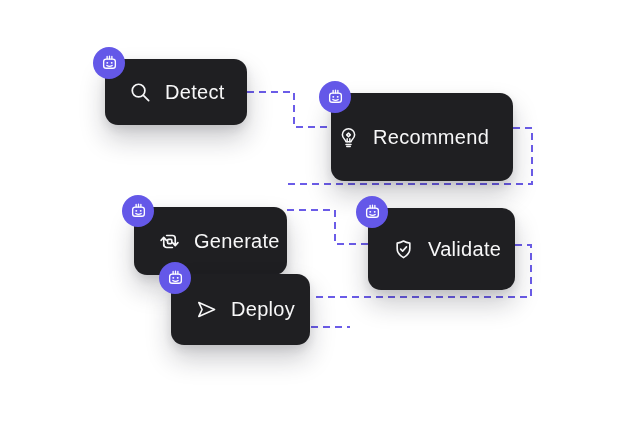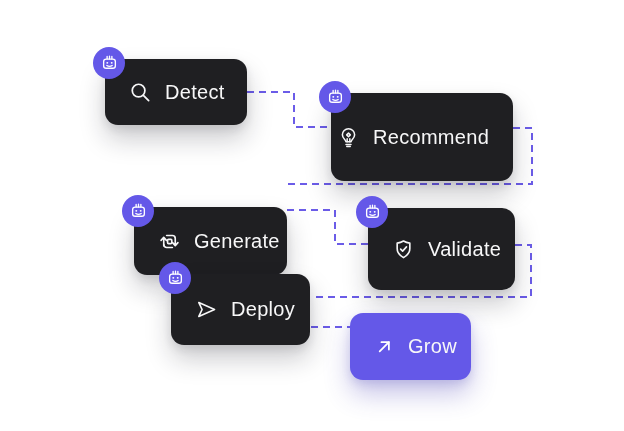--- a/index.html
+++ b/index.html
@@ -169,23 +169,14 @@
       </svg>
     </div>
     <span class="step-icon">
       <svg width="23" height="23" viewBox="0 0 24 24" fill="none" stroke="#f7f7f8" stroke-width="1.7" stroke-linecap="round" stroke-linejoin="round">
         <path d="M4 4.8 L20.4 12 L4 19.2 L7.4 12 Z"></path>
       </svg>
     </span>
     <span class="label">Deploy</span>
   </div>
 
-  <div class="card purple" id="card-grow">
-    <span class="step-icon">
-      <svg width="21" height="21" viewBox="0 0 24 24" fill="none" stroke="#ffffff" stroke-width="2" stroke-linecap="round" stroke-linejoin="round">
-        <path d="M6.5 17.5 L17 7"></path>
-        <path d="M8.5 7 H17 V15.5"></path>
-      </svg>
-    </span>
-    <span class="label">Grow</span>
-  </div>
 
 </div>
 
 </body></html>

